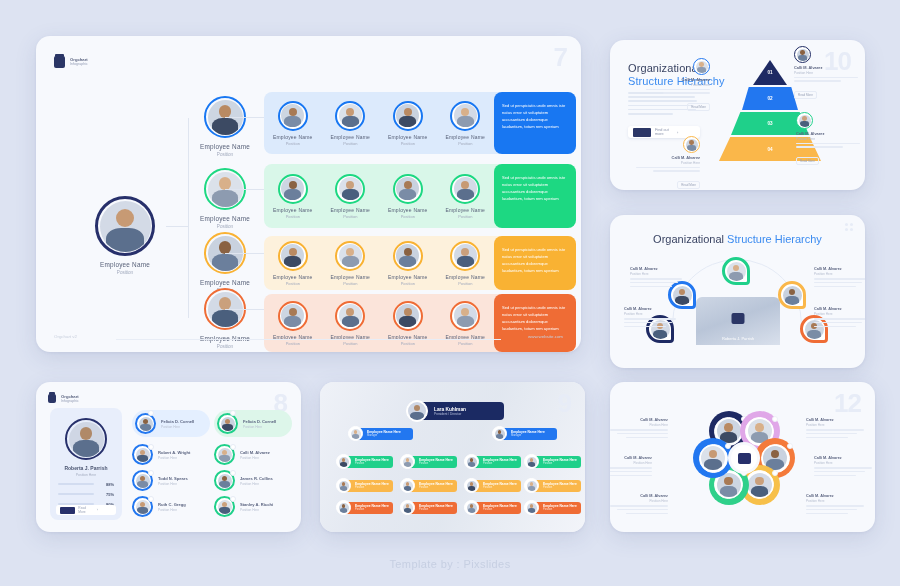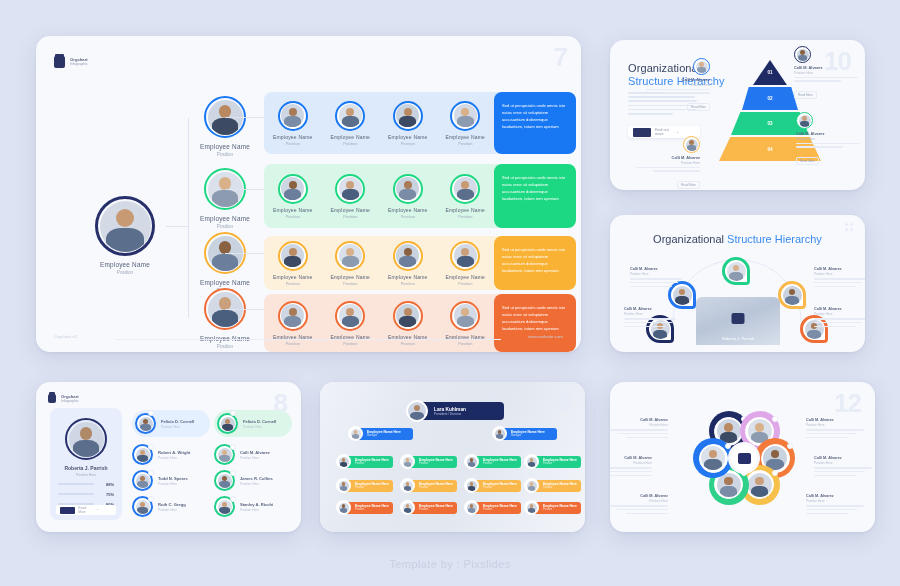--- a/index.html
+++ b/index.html
@@ -110,21 +110,21 @@
 
   .pyr-cal{ position:absolute; width:64px; }
   .pyr-cal .ring{ width:17px;height:17px;border-width:1.6px;border-style:solid;padding:1px;background:#fff;}
   .pyr-cal .av{ width:100%;height:100%; }
   .pyr-cal .nm{ font-size:3.9px;color:#5b6480;font-weight:700;}
   .pyr-cal .rl{ font-size:3.2px;color:#b3bbcd;margin-top:1px;}
   .pyr-cal .ln{ height:1.4px;background:#e6ebf5;border-radius:1px;margin-top:2px;}
   .pyr-cal .pill{ margin-top:3px;font-size:3px;color:#9aa3b8;border:1px solid #e6ebf5;border-radius:2px;padding:1px 3px;display:inline-block;}
 
   
-  #arc { left:610px; top:215px; width:255px; height:137px; }
+  #arc { left:610px; top:215px; width:255px; height:153px; }
   .arc-title{ position:absolute; left:0; right:0; top:18px; text-align:center; font-size:11px; color:#3a4463;}
   .arc-title b{ color:#3b8bf0; font-weight:400;}
   .arcline{
     position:absolute; left:62px; top:44px; width:130px; height:130px;
     border:1.6px solid #e4eaf5; border-radius:50%;
     clip-path: polygon(0 0,100% 0,100% 52%,0 52%);
   }
   .arc-av{ position:absolute; }
   .arc-av .ring{ width:28px;height:28px;border-width:3px;border-style:solid;padding:1.5px;background:#fff;
       border-bottom-right-radius:4px; }

